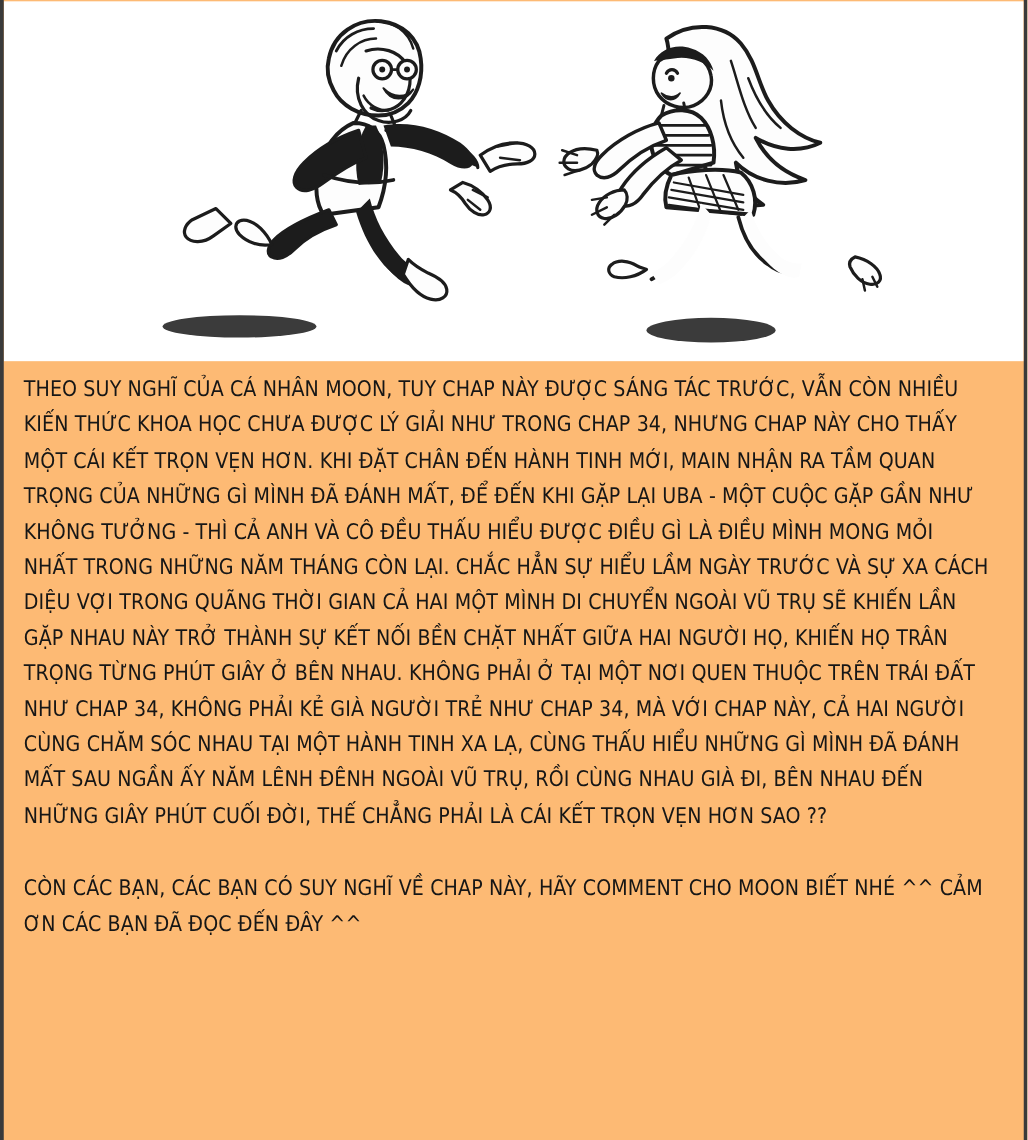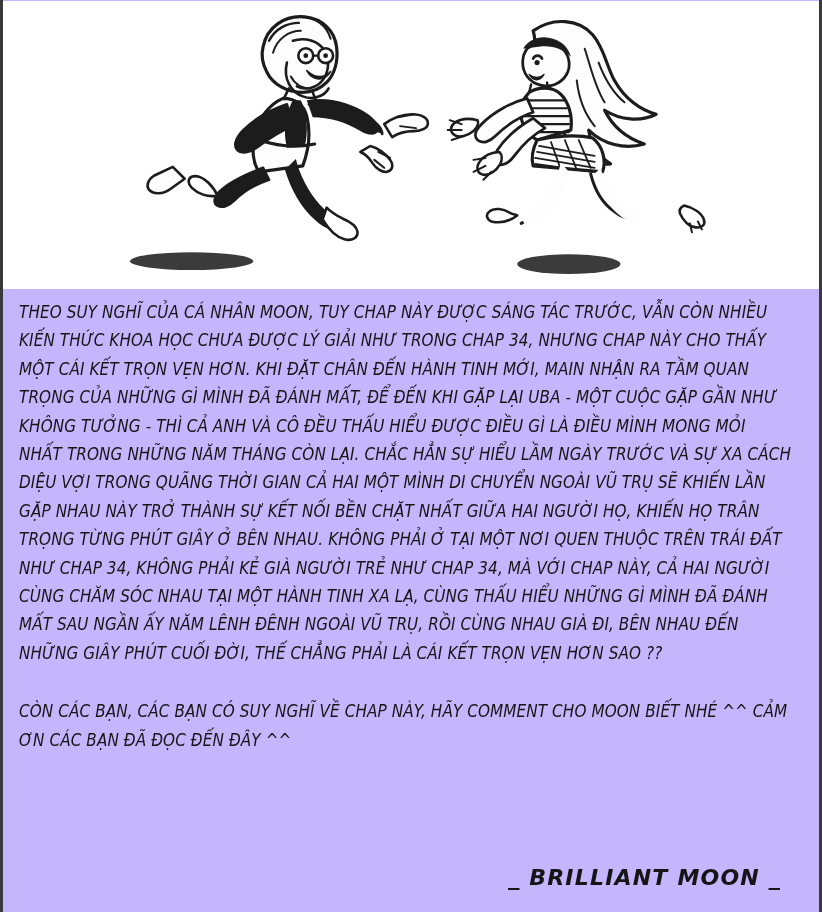--- a/index.html
+++ b/index.html
@@ -11,25 +11,24 @@
     width: 822px;
     height: 912px;
     overflow: hidden;
     font-family: "DejaVu Sans", sans-serif;
     color: #1a1a1a;
   }
   #page {
     position: relative;
     width: 822px;
     height: 912px;
-    background: #c4b5fd;
+    background: #fdba74;
     border-left: 3px solid #3a3a3a;
     border-right: 3px solid #3a3a3a;
     box-sizing: border-box;
-    font-style: italic;
   }
 
   
   .illustration {
     position: relative;
     width: 100%;
     height: 290px;
     overflow: hidden;
   }
   .illu-svg {
@@ -191,15 +190,14 @@
         <path d="M700 222 l4 8 M692 224 l2 9" stroke-width="2"></path>
       </g>
     </svg>
   </div>
 
   <div class="body-text">
     <p class="para">THEO SUY NGHĨ CỦA CÁ NHÂN MOON, TUY CHAP NÀY ĐƯỢC SÁNG TÁC TRƯỚC, VẪN CÒN NHIỀU KIẾN THỨC KHOA HỌC CHƯA ĐƯỢC LÝ GIẢI NHƯ TRONG CHAP 34, NHƯNG CHAP NÀY CHO THẤY MỘT CÁI KẾT TRỌN VẸN HƠN. KHI ĐẶT CHÂN ĐẾN HÀNH TINH MỚI, MAIN NHẬN RA TẦM QUAN TRỌNG CỦA NHỮNG GÌ MÌNH ĐÃ ĐÁNH MẤT, ĐỂ ĐẾN KHI GẶP LẠI UBA - MỘT CUỘC GẶP GẦN NHƯ KHÔNG TƯỞNG - THÌ CẢ ANH VÀ CÔ ĐỀU THẤU HIỂU ĐƯỢC ĐIỀU GÌ LÀ ĐIỀU MÌNH MONG MỎI NHẤT TRONG NHỮNG NĂM THÁNG CÒN LẠI. CHẮC HẲN SỰ HIỂU LẦM NGÀY TRƯỚC VÀ SỰ XA CÁCH DIỆU VỢI TRONG QUÃNG THỜI GIAN CẢ HAI MỘT MÌNH DI CHUYỂN NGOÀI VŨ TRỤ SẼ KHIẾN LẦN GẶP NHAU NÀY TRỞ THÀNH SỰ KẾT NỐI BỀN CHẶT NHẤT GIỮA HAI NGƯỜI HỌ, KHIẾN HỌ TRÂN TRỌNG TỪNG PHÚT GIÂY Ở BÊN NHAU. KHÔNG PHẢI Ở TẠI MỘT NƠI QUEN THUỘC TRÊN TRÁI ĐẤT NHƯ CHAP 34, KHÔNG PHẢI KẺ GIÀ NGƯỜI TRẺ NHƯ CHAP 34, MÀ VỚI CHAP NÀY, CẢ HAI NGƯỜI CÙNG CHĂM SÓC NHAU TẠI MỘT HÀNH TINH XA LẠ, CÙNG THẤU HIỂU NHỮNG GÌ MÌNH ĐÃ ĐÁNH MẤT SAU NGẦN ẤY NĂM LÊNH ĐÊNH NGOÀI VŨ TRỤ, RỒI CÙNG NHAU GIÀ ĐI, BÊN NHAU ĐẾN NHỮNG GIÂY PHÚT CUỐI ĐỜI, THẾ CHẲNG PHẢI LÀ CÁI KẾT TRỌN VẸN HƠN SAO ??</p>
     <p class="para second">CÒN CÁC BẠN, CÁC BẠN CÓ SUY NGHĨ VỀ CHAP NÀY, HÃY COMMENT CHO MOON BIẾT NHÉ ^^ CẢM ƠN CÁC BẠN ĐÃ ĐỌC ĐẾN ĐÂY ^^</p>
   </div>
 
-  <div class="signature">_ BRILLIANT MOON _</div>
 
 </div>
 
 </body></html>

